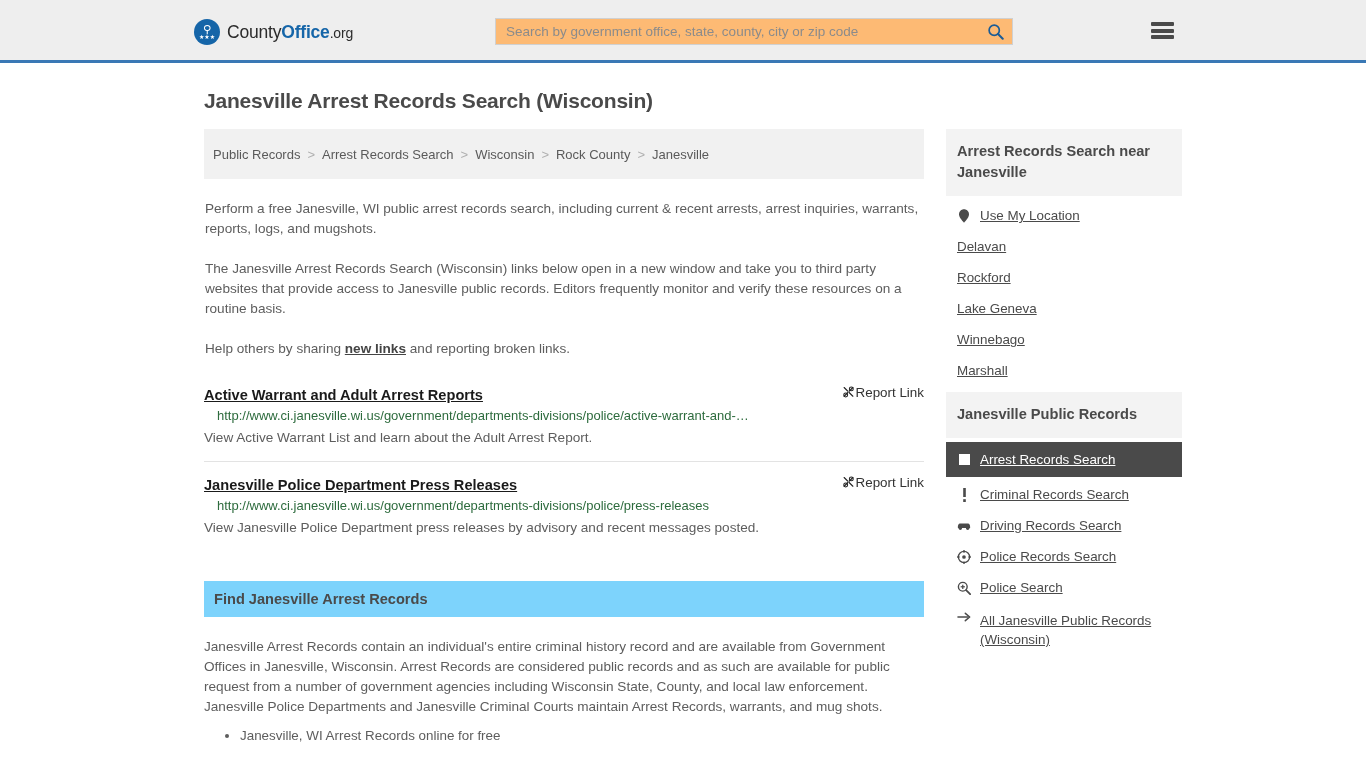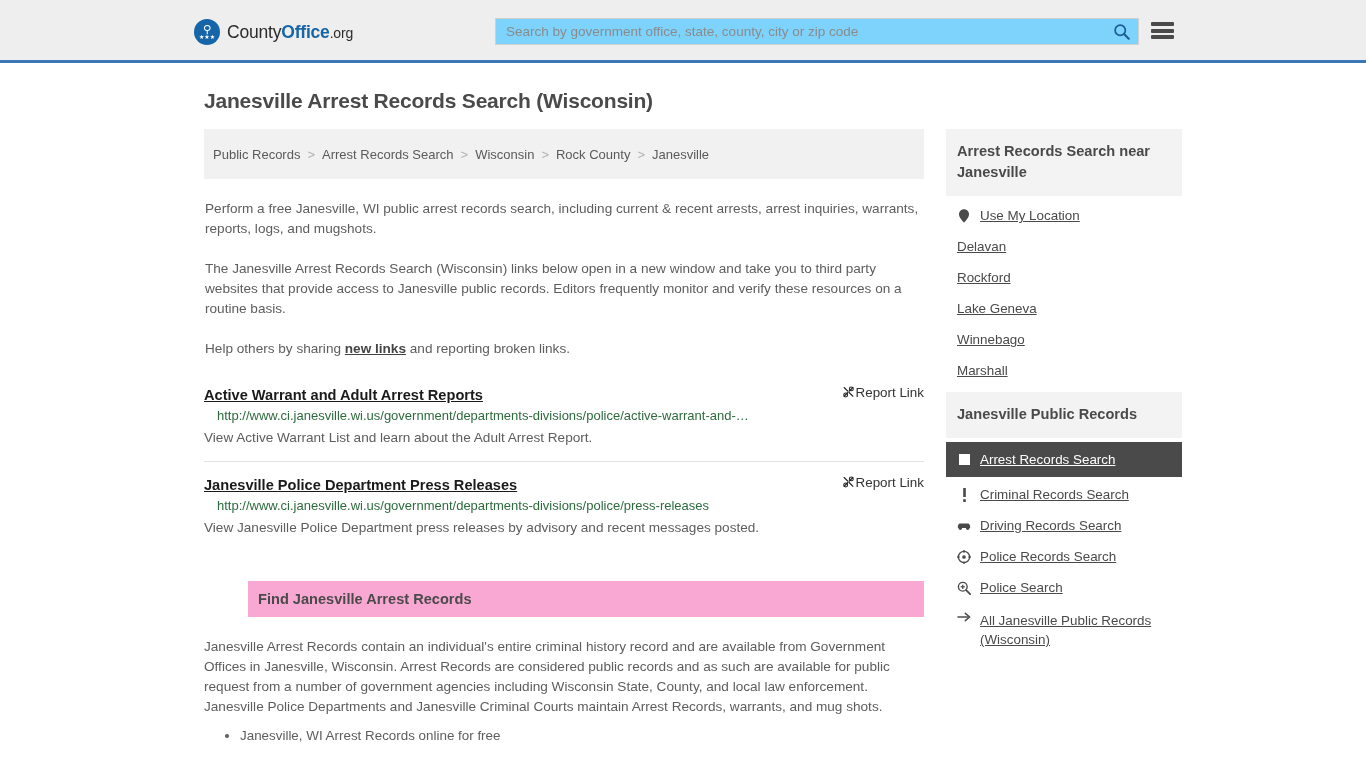--- a/index.html
+++ b/index.html
@@ -53,23 +53,23 @@
     white-space: nowrap;
   }
   .logo-text .c1 { color: #2b2b2b; }
   .logo-text .c2 { color: #1565a8; font-weight: bold; }
   .logo-text .c3 { color: #2b2b2b; font-size: 14px; }
 
   .search-wrap {
     position: absolute;
     left: 495px;
     top: 18px;
-    width: 644px;
+    width: 518px;
     height: 27px;
-    background: #7dd3fc;
+    background: #fdba74;
     border: 1px solid #d0d0d0;
     display: flex;
     align-items: center;
   }
   .search-input {
     flex: 1;
     border: none;
     outline: none;
     height: 100%;
     padding: 0 10px;
@@ -205,29 +205,28 @@
   .result-desc {
     font-size: 13.6px;
     color: #5d5d5d;
     margin-top: 5px;
     line-height: 19px;
   }
 
   
   .section { margin-top: 30px; }
   .section-head {
-    background: #f9a8d4;
+    background: #7dd3fc;
     height: 36px;
     display: flex;
     align-items: center;
     padding: 4px 10px;
     font-size: 14.6px;
     font-weight: bold;
     color: #4a4a4a;
-    margin-left: 44px;
   }
   .section-body p {
     font-size: 13.6px;
     line-height: 20px;
     color: #5d5d5d;
     margin: 20px 0 0 0;
   }
   .section-body .sub-head {
     font-size: 13.6px;
     font-weight: bold;

